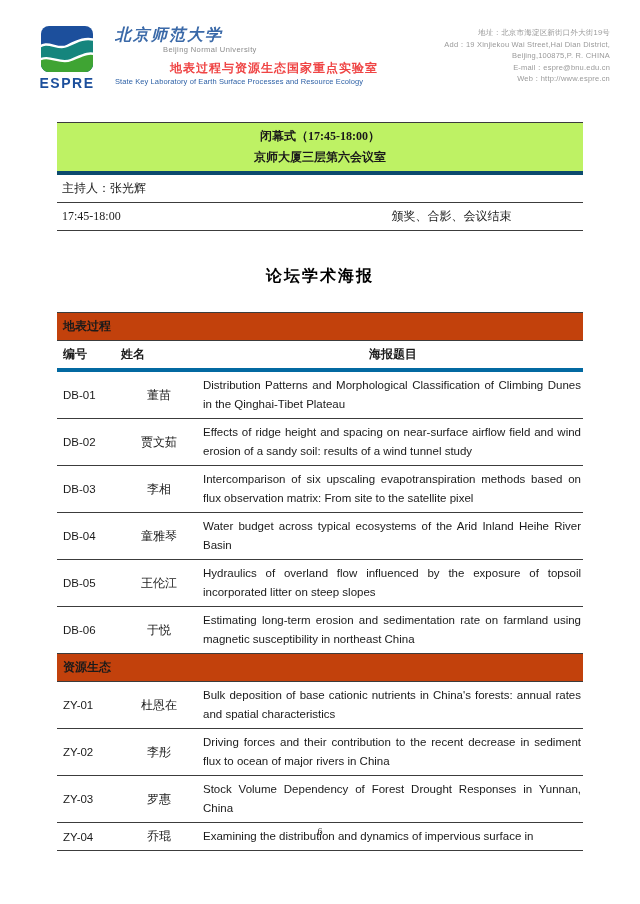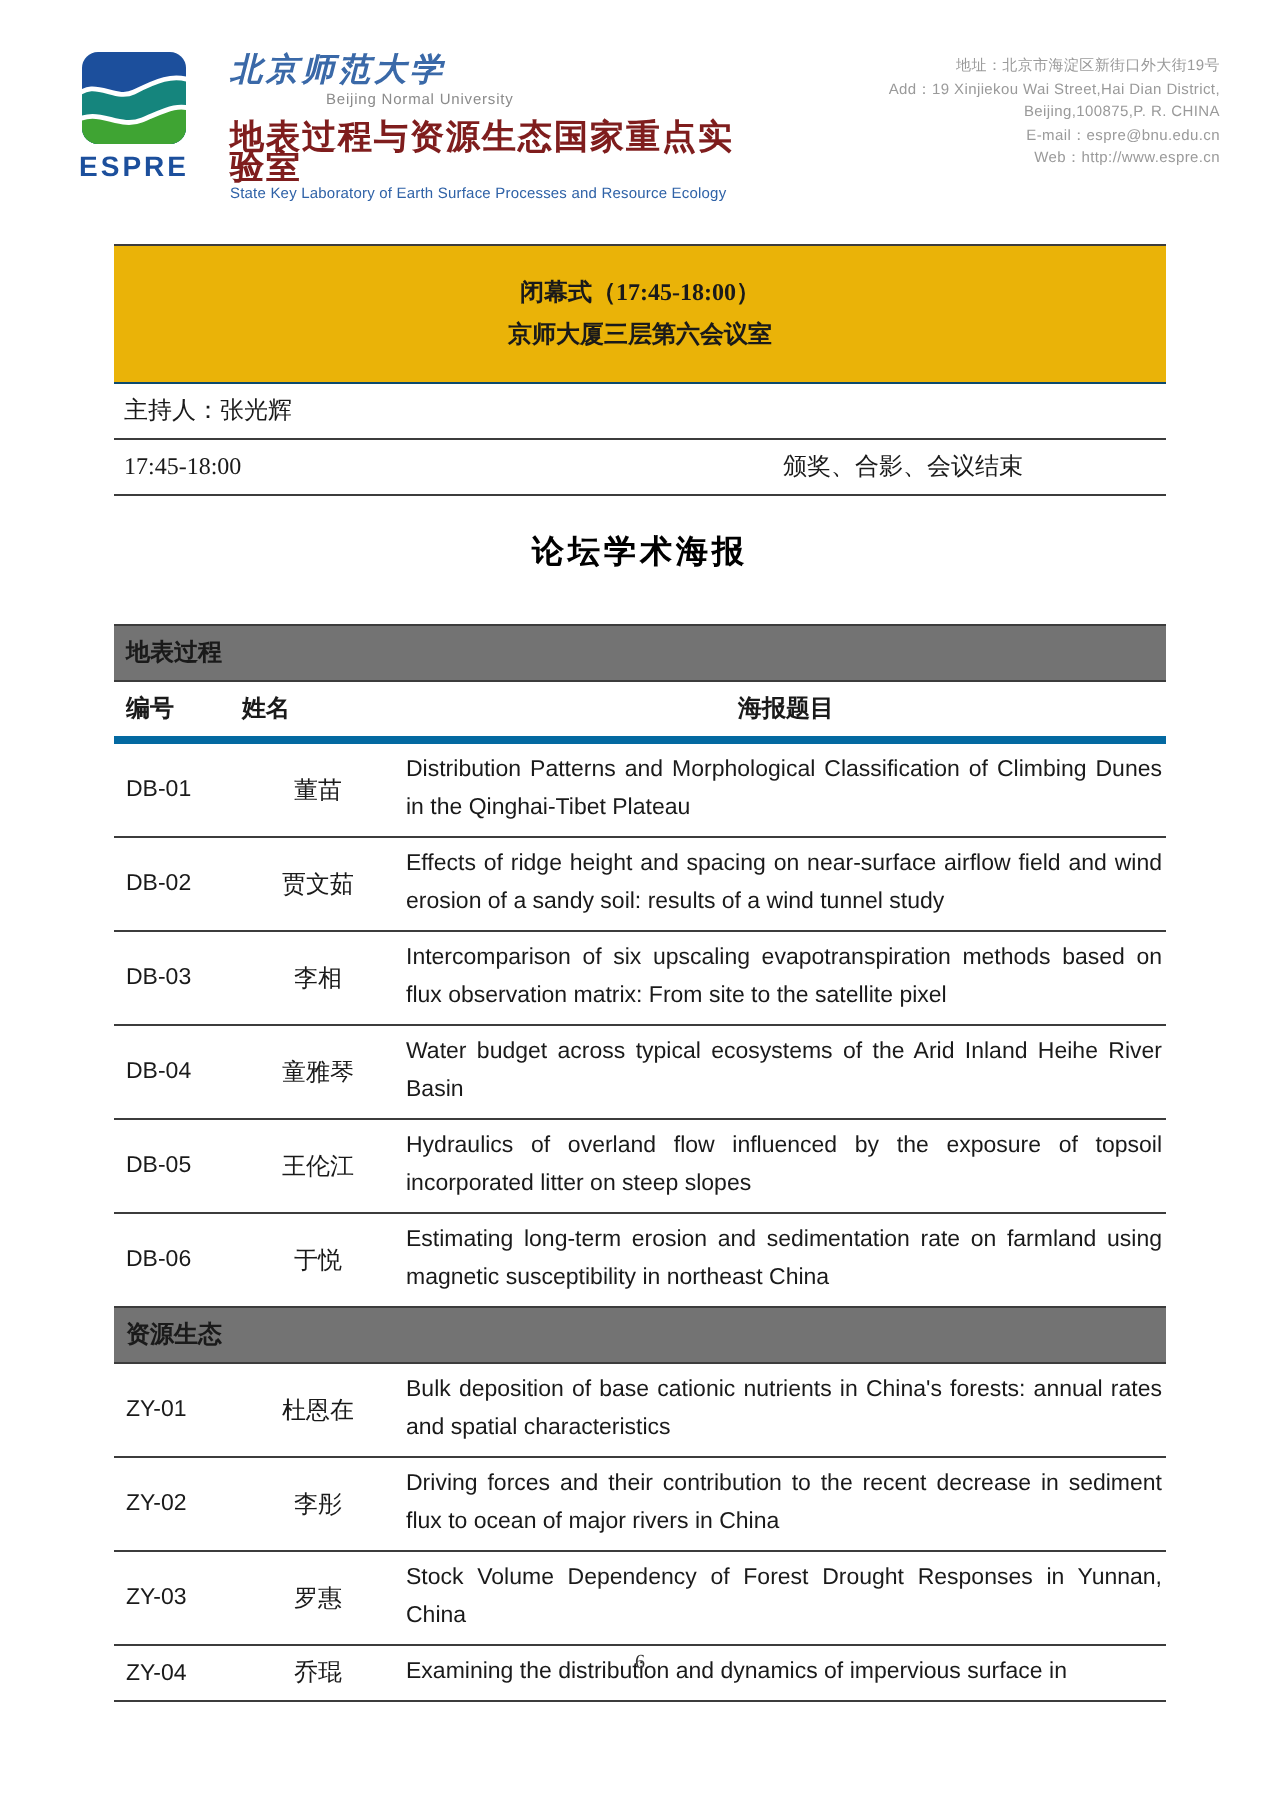--- a/index.html
+++ b/index.html
@@ -22,60 +22,61 @@
     color:#1c4f9c;font-family:"Liberation Sans",sans-serif;text-align:right;
   }
   .brand-block{margin-left:18px;flex:1;}
   .univ-cn{
     font-family:"DejaVu Serif","Liberation Serif",serif;
     font-style:italic;font-weight:bold;
     font-size:16px;color:#3a69a8;letter-spacing:2px;line-height:18px;
   }
   .univ-en{font-size:7.5px;color:#8b8b8b;letter-spacing:.4px;margin-top:1px;margin-left:48px;}
   .lab-cn{
-    font-size:17px;font-weight:bold;color:#7f1d1d;letter-spacing:1px;
+    font-size:12px;font-weight:bold;color:#ef4444;letter-spacing:1px;
     margin-top:7px;line-height:15px;
     font-family:"Liberation Sans",sans-serif;
+    text-align:right;
   }
   .lab-en{font-size:7.5px;color:#2f62a7;letter-spacing:.1px;margin-top:1px;}
   .contact-block{
     width:232px;text-align:right;font-size:7.5px;color:#9a9a9a;
     line-height:11.5px;letter-spacing:.2px;margin-top:1px;
   }
   
   table{border-collapse:collapse;}
   .closing-table{
     position:absolute;top:122px;left:57px;width:526px;
     font-size:12px;table-layout:fixed;
   }
   .closing-table thead th{
-    background:#eab308;
-    border-top:1px solid #3c3c3c;border-bottom:1px solid #0c4a6e;
-    font-weight:bold;text-align:center;padding:13px 0;
+    background:#bef264;
+    border-top:1px solid #3c3c3c;border-bottom:4px solid #0c4a6e;
+    font-weight:bold;text-align:center;padding:3px 0;
     font-family:"Liberation Serif","DejaVu Serif",serif;
   }
   .closing-head-line{line-height:21px;}
   .closing-table td{
     border-bottom:1px solid #3c3c3c;padding:5px 5px;
     font-family:"Liberation Serif","DejaVu Serif",serif;
   }
   .time-cell{font-family:"Liberation Sans",sans-serif;width:150px;}
   .activity-cell{text-align:center;}
   
   .poster-heading{
     position:absolute;top:266px;left:0;width:100%;margin:0;
     text-align:center;font-size:16px;font-weight:bold;letter-spacing:2px;
     font-family:"Liberation Serif","DejaVu Serif",serif;color:#000;
   }
   .poster-table{
     position:absolute;top:312px;left:57px;width:526px;
     font-size:12px;table-layout:fixed;
   }
   .poster-table .section-row td{
-    background:#737373;
+    background:#c2410c;
     border-top:1px solid #3c3c3c;border-bottom:1px solid #3c3c3c;
     font-weight:bold;padding:5px 6px;
     font-family:"Liberation Serif","DejaVu Serif",serif;
   }
   .poster-table .head-row td{
     border-bottom:4px solid #0369a1;font-weight:bold;padding:5px 6px;
     font-family:"Liberation Serif","DejaVu Serif",serif;
   }
   .poster-table .head-row td.col-2{text-align:center;}
   .poster-table .data-row td{

